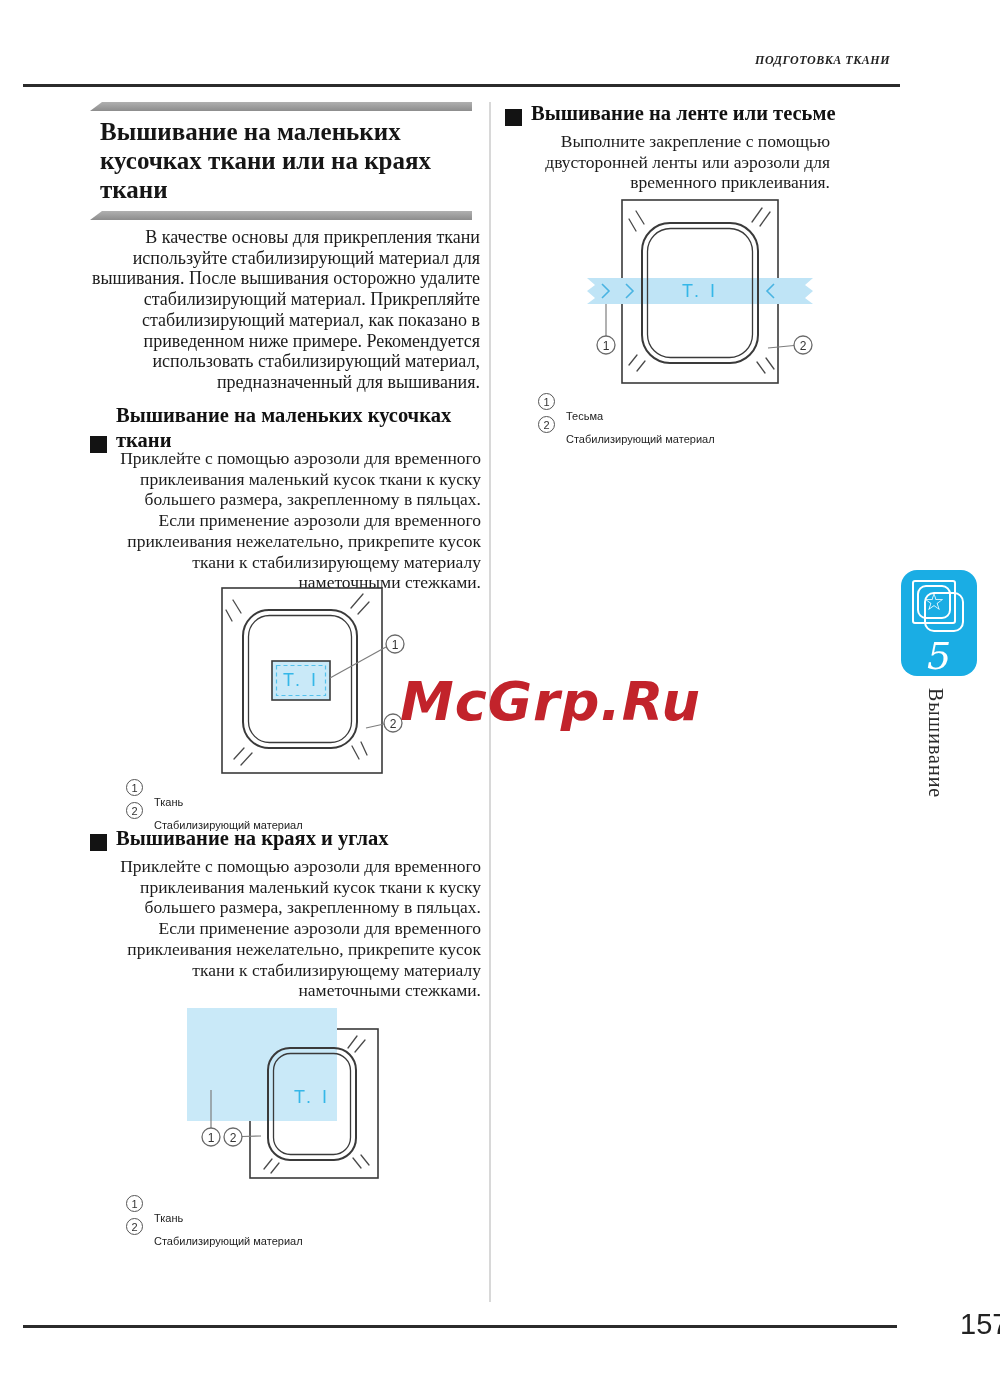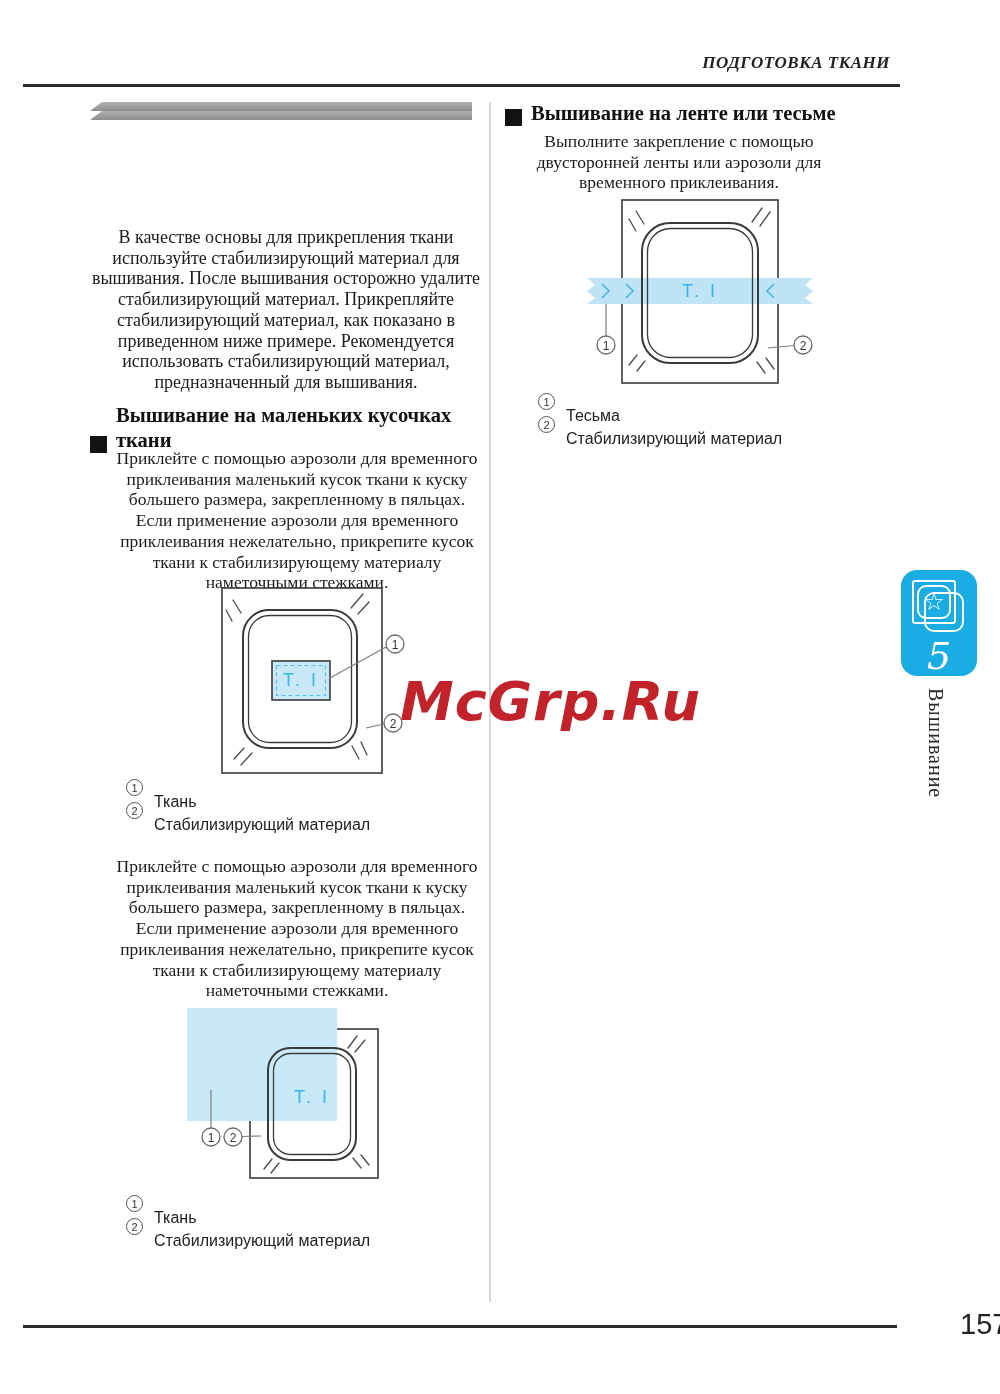--- a/index.html
+++ b/index.html
@@ -1,39 +1,39 @@
 <!DOCTYPE html>
 <html><head>
 <meta charset="utf-8">
 <style>
   * { margin:0; padding:0; box-sizing:border-box; }
   body { background:#fff; }
   .page { position:relative; width:1000px; height:1394px; background:#ffffff; overflow:hidden;
           font-family:"Liberation Serif", serif; color:#1c1c1c; }
   .abs { position:absolute; }
 
-  .header-title { font-style:italic; font-weight:bold; font-size:17px; letter-spacing:.5px; color:#222;margin-left:20px; }
+  .header-title { font-style:italic; font-weight:bold; font-size:12px; letter-spacing:.5px; color:#222;margin-left:20px; }
   .rule { background:#2b2b2b; height:3px; }
   .divider { background:#d8d8d8; width:2px; }
 
   .titleblock { }
   .gbar { height:9px; background:linear-gradient(180deg,#b0b0b0,#8d8d8d); clip-path:polygon(12px 0,100% 0,100% 100%,0 100%); }
   .main-title { font-size:25px; line-height:29px; font-weight:bold; width:345px; padding-left:10px; margin:6px 0 7px 0; color:#161616; }
 
-  .para { font-size:17.5px; line-height:20.7px; color:#1b1b1b; text-align:center; }
+  .para { font-size:17.5px; line-height:20.7px; color:#1b1b1b; text-align:right; }
 
   .subhead { display:flex; align-items:flex-end; }
   .sq { width:17px; height:17px; background:#131313; flex:none; margin:4px 9px 0 0; }
   .subhead-text { font-size:20.5px; line-height:25px; font-weight:bold; color:#111; }
 
   .legend { font-family:"Liberation Sans", sans-serif; }
   .lrow { display:flex; align-items:center; height:23px; }
   .lnum { width:17px; height:17px; border:1.4px solid #555; border-radius:50%; display:inline-flex;
           align-items:center; justify-content:center; font-size:11px; color:#333; margin-right:11px; flex:none; }
-  .ltext { font-size:16px; color:#222;margin-top:28px; }
+  .ltext { font-size:11px; color:#222;margin-top:28px; }
 
   svg { display:block; }
   .tlabel { font-family:"Liberation Sans", sans-serif; font-size:18px; fill:#35b7e8; letter-spacing:3px; text-anchor:middle; }
   .cnum { font-family:"Liberation Sans", sans-serif; font-size:12px; fill:#333; text-anchor:middle; }
   .frameline { fill:none; stroke:#3a3a3a; }
   .wrk { stroke:#4a4a4a; stroke-width:1.3; fill:none; stroke-linecap:round; }
   .leader { stroke:#7d7d7d; stroke-width:1.2; }
   .co { fill:#fff; stroke:#6a6a6a; stroke-width:1.3; }
 
   .tab { background:#1aade4; border-radius:16px; }
@@ -61,20 +61,21 @@
 
 <div class="page">
 
   <div class="abs header-title" style="right:110px; top:53px;">ПОДГОТОВКА ТКАНИ</div>
   <div class="abs rule" style="left:23px; top:84px; width:877px;"></div>
 
   <div class="abs divider" style="left:489px; top:102px; height:1200px;"></div>
 
   <div class="abs titleblock" style="left:90px; top:102px; width:382px;">
     <div class="gbar"></div>
+    <div class="main-title">Вышивание на маленьких кусочках ткани или на краях ткани</div>
     <div class="gbar"></div>
   </div>
 
   <div class="abs para" style="left:92px; top:227px; width:388px; font-size:18px;">В качестве основы для прикрепления ткани используйте стабилизирующий материал для вышивания. После вышивания осторожно удалите стабилизирующий материал. Прикрепляйте стабилизирующий материал, как показано в приведенном ниже примере. Рекомендуется использовать стабилизирующий материал, предназначенный для вышивания.</div>
 
   <div class="abs subhead" style="left:90px; top:403px; width:392px;">
     <span class="sq"></span>
     <span class="subhead-text" style="width:350px;">Вышивание на маленьких кусочках ткани</span>
   </div>
 
@@ -109,20 +110,24 @@
     <div class="lrow">
       <span class="lnum">1</span>
       <span class="ltext">Ткань</span>
     </div>
     <div class="lrow">
       <span class="lnum">2</span>
       <span class="ltext">Стабилизирующий материал</span>
     </div>
   </div>
 
+  <div class="abs subhead" style="left:90px; top:826px; width:392px;">
+    <span class="sq"></span>
+    <span class="subhead-text">Вышивание на краях и углах</span>
+  </div>
 
   <div class="abs para" style="left:113px; top:856px; width:368px;">Приклейте с помощью аэрозоли для временного приклеивания маленький кусок ткани к куску большего размера, закрепленному в пяльцах. Если применение аэрозоли для временного приклеивания нежелательно, прикрепите кусок ткани к стабилизирующему материалу наметочными стежками.</div>
 
   <svg class="abs" style="left:120px; top:1000px;" width="300" height="195" viewBox="0 0 300 195">
     <rect x="130" y="29" width="128" height="149" fill="#fff" stroke="#3a3a3a" stroke-width="1.6"></rect>
     <g class="wrk">
       <path d="M237,36 L228,48"></path>
         <path d="M245,40 L235,52"></path>
       <path d="M144,169 L152,159"></path>
         <path d="M151,173 L159,163"></path>

